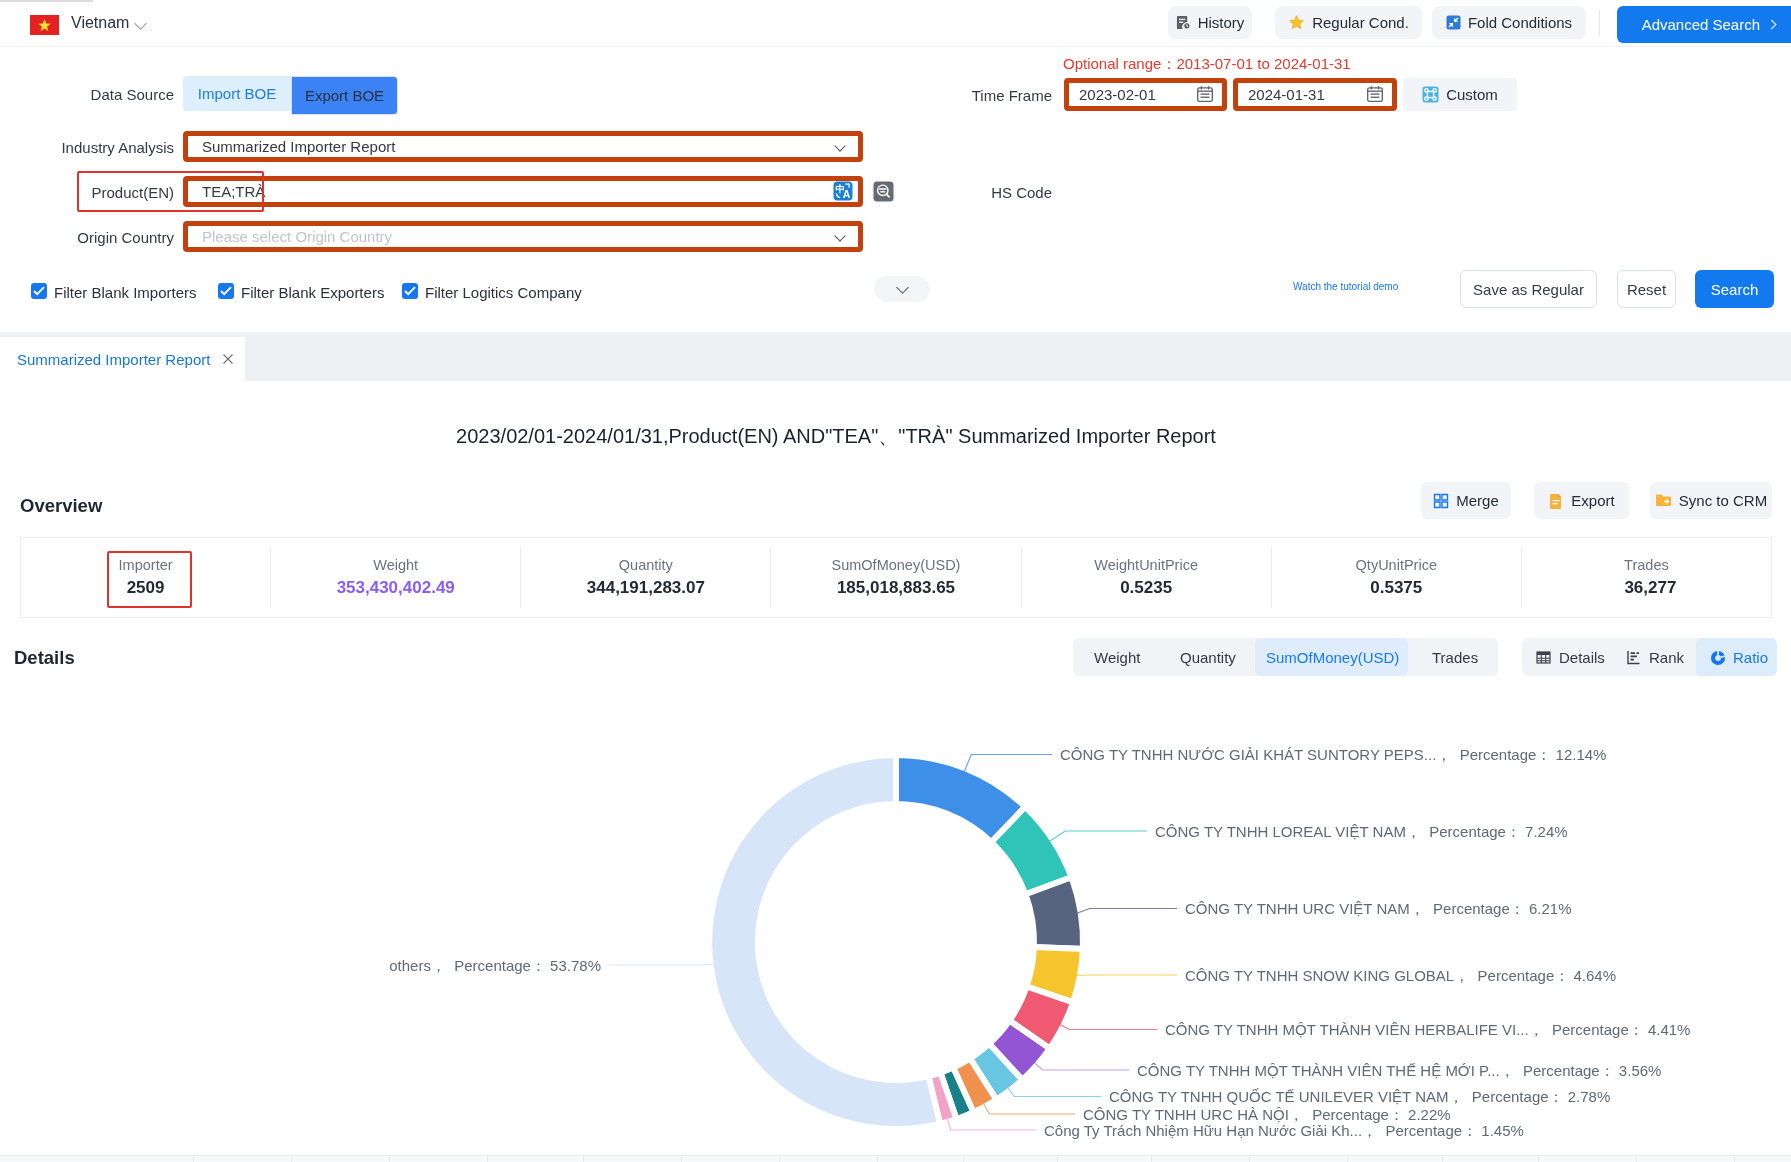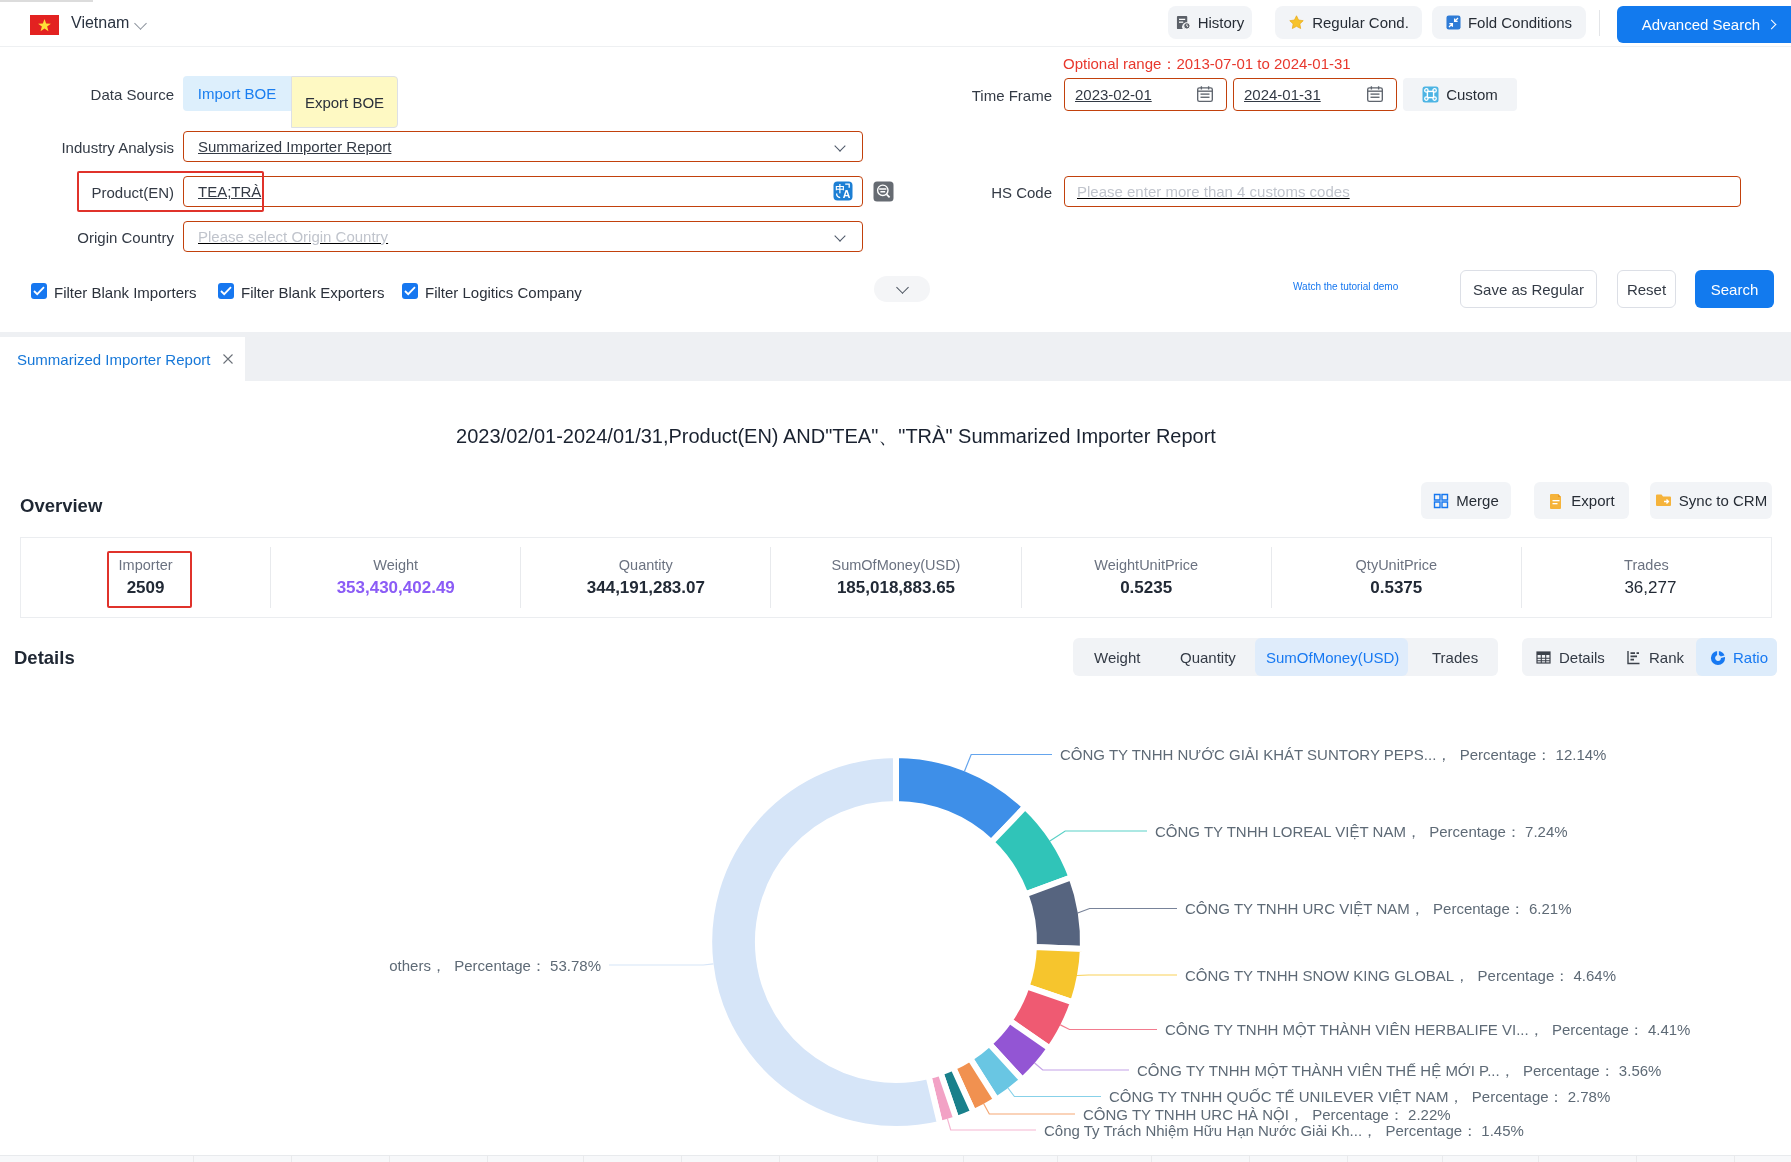--- a/index.html
+++ b/index.html
@@ -1,20 +1,20 @@
 <!DOCTYPE html>
 <html><head>
 <meta charset="utf-8">
 <style>
 * { margin:0; padding:0; box-sizing:border-box; }
 html,body { width:1791px; height:1162px; background:#fff; font-family:"Liberation Sans", sans-serif; overflow:hidden; }
 #page { position:relative; width:1791px; height:1162px; background:#fff; }
 .abs { position:absolute; }
 .lbl { font-size:15px; color:#333a45; text-align:right; }
-.inp { border:1px solid #c2410c; border-radius:4px; background:#fff;text-decoration:underline; }
+.inp { border:5px solid #c2410c; border-radius:4px; background:#fff; }
 .ph { color:#c0c4cc; font-size:15px; }
 .btn-gray { background:#f2f4f7; border-radius:6px; font-size:15px; color:#272d36; display:flex; align-items:center; justify-content:center; gap:7px; }
 .btn-blue { background:#127aee; border-radius:6px; font-size:15px; color:#fff; display:flex; align-items:center; justify-content:center; }
 .btn-white { background:#fff; border:1px solid #dcdfe6; border-radius:6px; font-size:15px; color:#333a45; display:flex; align-items:center; justify-content:center; }
 .chev { display:inline-block; width:9px; height:9px; border-right:1.6px solid #8a919c; border-bottom:1.6px solid #8a919c; transform:rotate(45deg); }
 svg text { font-family:"Liberation Sans", sans-serif; }
 </style>
 </head>
 <body>
 <div id="page">
@@ -51,21 +51,21 @@
         <rect x="0.5" y="0.5" width="15" height="15" rx="2.5" fill="#2e7bd6"></rect>
         <path d="M9.2 6.8l3.6-3.6M9.2 3.6v3.2h3.2M6.8 9.2l-3.6 3.6M6.8 12.4V9.2H3.6" stroke="#fff" stroke-width="1.4" fill="none"></path>
       </svg>
     Fold Conditions
   </div>
   <div class="abs" style="left:1599px;top:10px;width:1px;height:26px;background:#e3e5e8;"></div>
   <div class="abs btn-blue" style="left:1617px;top:6px;width:183px;height:37px;font-size:15px;">Advanced Search&nbsp;&nbsp;<span class="chev" style="border-color:#fff;transform:rotate(-45deg);width:7px;height:7px;"></span></div>
 
   <div class="abs lbl" style="left:60px;top:86px;width:114px;">Data Source</div>
   <div class="abs" style="left:183px;top:76px;width:108px;height:35px;background:#ddeffc;border-radius:4px 0 0 4px;display:flex;align-items:center;justify-content:center;font-size:15px;color:#1a7ef0;">Import BOE</div>
-  <div class="abs" style="left:291px;top:76px;width:107px;height:52px;background:#fef9c3;border:1px solid #dde0e6;border-radius:0 4px 4px 0;display:flex;align-items:center;justify-content:center;font-size:15px;color:#2b313b;">Export BOE</div>
+  <div class="abs" style="left:291px;top:76px;width:107px;height:39px;background:#3b82f6;border:1px solid #dde0e6;border-radius:0 4px 4px 0;display:flex;align-items:center;justify-content:center;font-size:15px;color:#2b313b;">Export BOE</div>
 
   <div class="abs lbl" style="left:60px;top:139px;width:114px;">Industry Analysis</div>
   <div class="abs inp" style="left:183px;top:131px;width:680px;height:31px;display:flex;align-items:center;padding:0 14px;font-size:15px;color:#333a45;">Summarized Importer Report</div>
   <div class="abs chev" style="left:836px;top:142px;width:8px;height:8px;border-color:#4d5768;"></div>
 
   <div class="abs lbl" style="left:60px;top:184px;width:114px;">Product(EN)</div>
   <div class="abs inp" style="left:183px;top:176px;width:680px;height:31px;display:flex;align-items:center;padding:0 14px;font-size:15px;color:#333a45;">TEA;TRÀ</div>
 
   <svg class="abs" style="left:833px;top:181px;" width="20" height="20" viewBox="0 0 20 20">
       <rect x="0.5" y="0.5" width="19" height="19" rx="4" fill="#1c7fd4"></rect>
@@ -114,23 +114,20 @@
         <rect x="5.4" y="5.4" width="6.2" height="6.2" fill="none" stroke="#fff" stroke-width="1.4"></rect>
         <circle cx="4.4" cy="4.4" r="1.7" fill="none" stroke="#fff" stroke-width="1.3"></circle>
         <circle cx="12.6" cy="4.4" r="1.7" fill="none" stroke="#fff" stroke-width="1.3"></circle>
         <circle cx="4.4" cy="12.6" r="1.7" fill="none" stroke="#fff" stroke-width="1.3"></circle>
         <circle cx="12.6" cy="12.6" r="1.7" fill="none" stroke="#fff" stroke-width="1.3"></circle>
       </svg>
     Custom
   </div>
 
   <div class="abs lbl" style="left:938px;top:184px;width:114px;">HS Code</div>
-  <div class="abs inp" style="left:1064px;top:176px;width:677px;height:31px;display:flex;align-items:center;padding:0 12px;">
-      <span class="ph">Please enter more than 4 customs codes</span>
-    </div>
 
   <div class="abs" style="left:31px;top:283px;width:16px;height:16px;background:#1677f0;border-radius:3px;"></div>
   <svg class="abs" style="left:33px;top:286px;" width="12" height="10" viewBox="0 0 12 10">
       <path d="M1 5l3.2 3.2L11 1.2" stroke="#fff" stroke-width="1.8" fill="none"></path>
     </svg>
   <div class="abs" style="left:54px;top:284px;font-size:15px;color:#2b313b;">Filter Blank Importers</div>
   <div class="abs" style="left:218px;top:283px;width:16px;height:16px;background:#1677f0;border-radius:3px;"></div>
   <svg class="abs" style="left:220px;top:286px;" width="12" height="10" viewBox="0 0 12 10">
       <path d="M1 5l3.2 3.2L11 1.2" stroke="#fff" stroke-width="1.8" fill="none"></path>
     </svg>
@@ -210,21 +207,21 @@
         <div style="font-size:17px;font-weight:bold;color:#222a36;">0.5235</div>
       </div>
     <div style="width:1px;background:#e8eaed;margin:9px 0;"></div>
     <div style="flex:1;display:flex;flex-direction:column;align-items:center;justify-content:center;gap:5px;">
         <div style="font-size:14.5px;color:#6b7280;">QtyUnitPrice</div>
         <div style="font-size:17px;font-weight:bold;color:#222a36;">0.5375</div>
       </div>
     <div style="width:1px;background:#e8eaed;margin:9px 0;"></div>
     <div style="flex:1;display:flex;flex-direction:column;align-items:center;justify-content:center;gap:5px;">
         <div style="font-size:14.5px;color:#6b7280;">Trades</div>
-        <div style="font-size:17px;font-weight:normal;color:#222a36;margin-left:8px;">36,277</div>
+        <div style="font-size:17px;font-weight:bold;color:#222a36;margin-left:8px;">36,277</div>
       </div>
   </div>
   <div class="abs" style="left:107px;top:551px;width:85px;height:57px;border:2px solid #e0322b;border-radius:2px;"></div>
 
   <div class="abs" style="left:14px;top:647px;font-size:18.5px;font-weight:bold;color:#1f2733;">Details</div>
   <div class="abs" style="left:1073px;top:638px;width:425px;height:38px;background:#f1f3f6;border-radius:6px;"></div>
   <div class="abs" style="left:1255px;top:638px;width:153px;height:38px;background:#dfecfb;border-radius:6px;"></div>
   <div class="abs" style="left:1094px;top:649px;font-size:15px;color:#333a45;">Weight</div>
   <div class="abs" style="left:1180px;top:649px;font-size:15px;color:#333a45;">Quantity</div>
   <div class="abs" style="left:1266px;top:649px;font-size:15px;color:#1779f2;">SumOfMoney(USD)</div>

